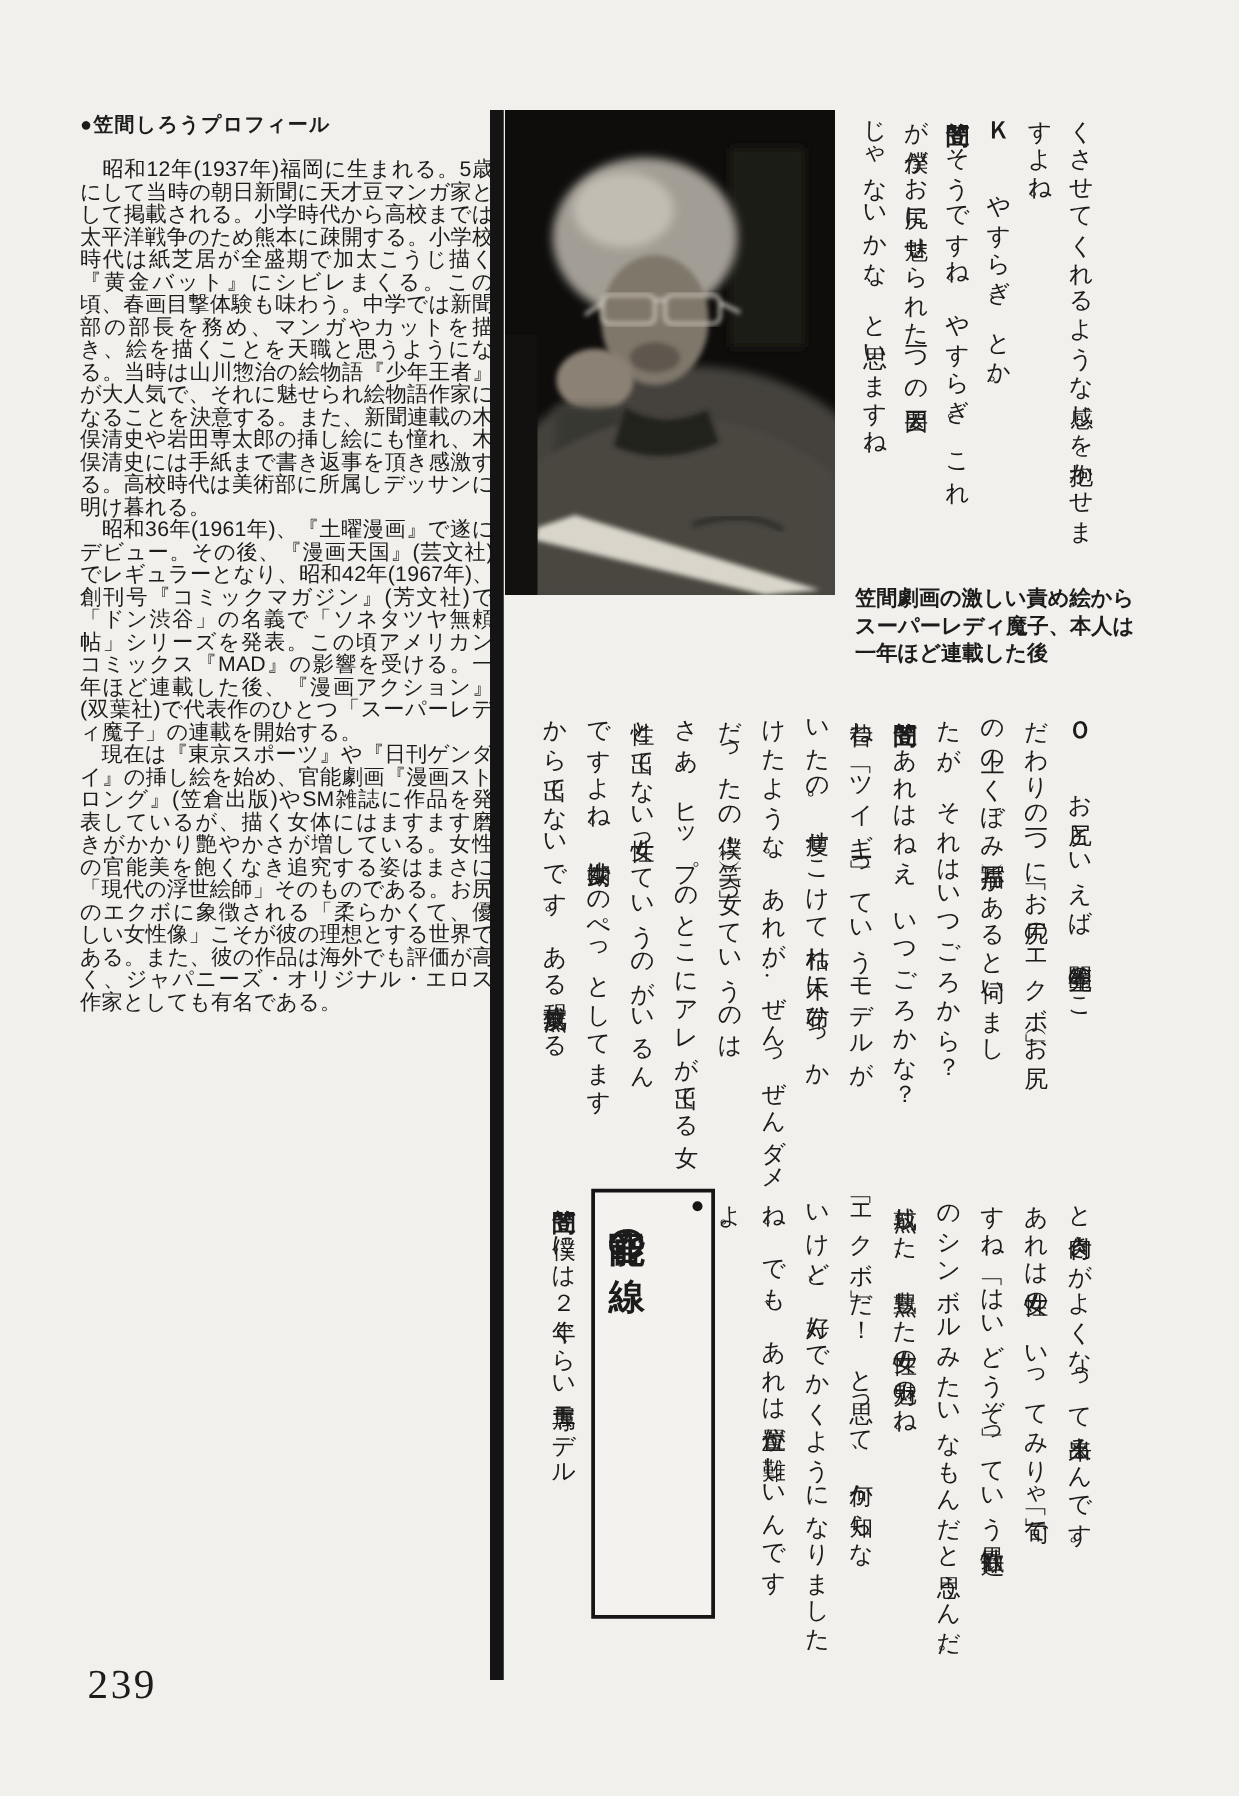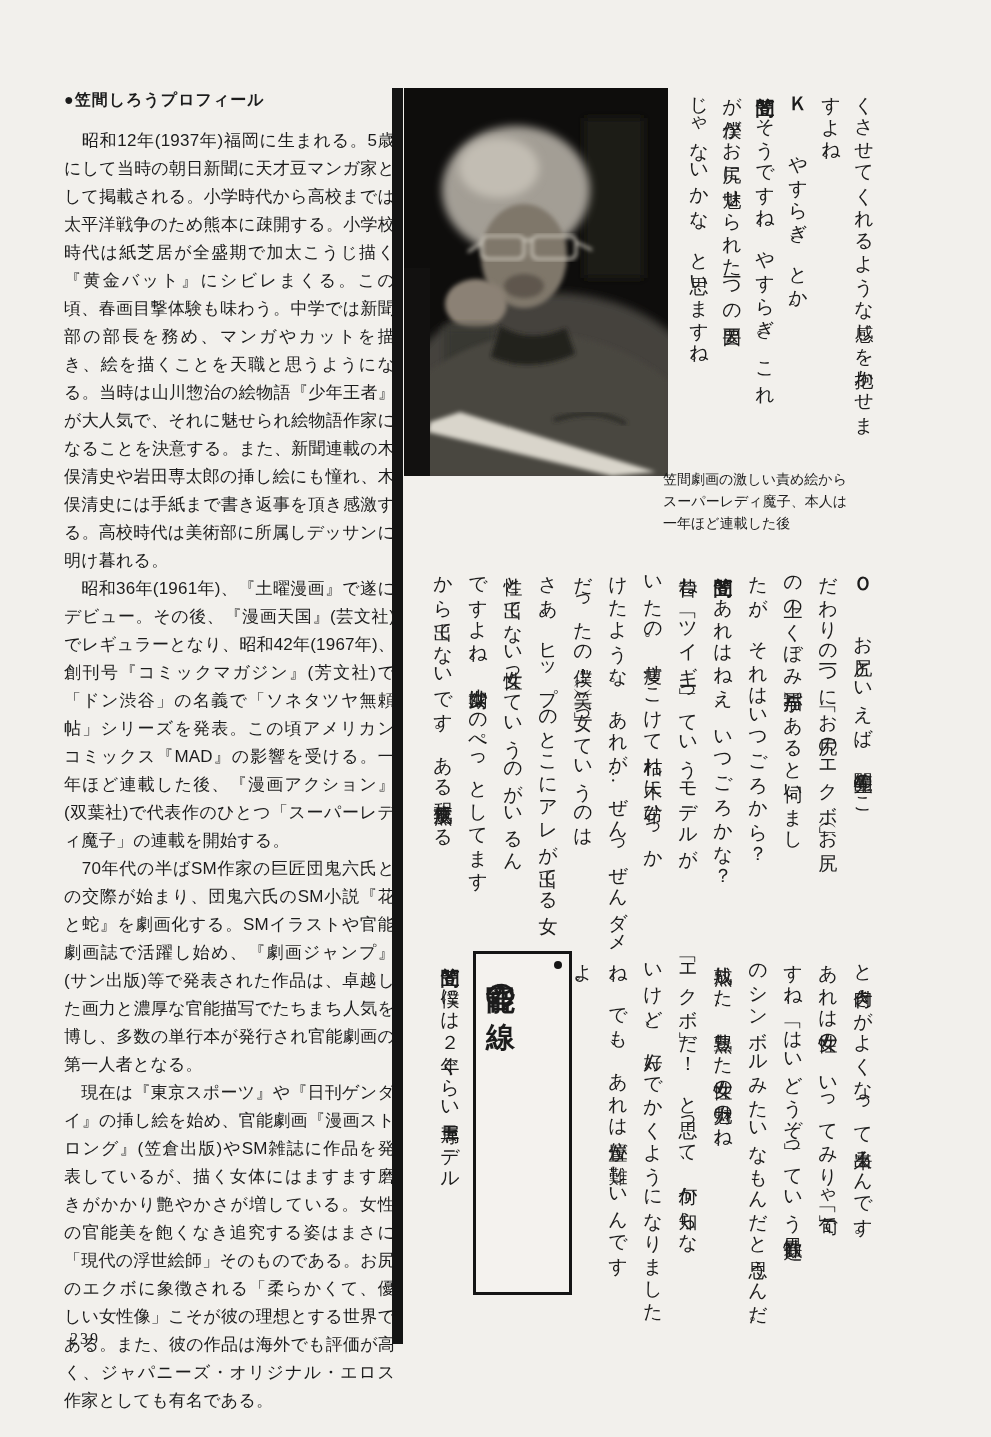--- a/index.html
+++ b/index.html
@@ -10,32 +10,32 @@
     overflow:hidden;
   }
   .abs{position:absolute;}
 
   
   .profile{left:64px;top:90px;width:331px;}
   .profile h2{
     margin:0 0 16px 0;font-size:16px;font-weight:bold;letter-spacing:1px;
   }
   .profile p{
-    margin:0;font-size:17px;line-height:28px;text-align:justify;
+    margin:0;font-size:17px;line-height:18px;text-align:justify;
     text-justify:inter-ideograph;letter-spacing:0.2px;
   }
 
   
   .rule{left:392px;top:88px;width:11px;height:1256px;background:#141414;}
 
   
   .photo{left:404px;top:88px;width:264px;height:388px;background:#0e0d0c;}
 
   
-  .caption{left:663px;top:468px;width:250px;font-size:14px;font-weight:normal;line-height:22px;}
+  .caption{left:684px;top:468px;width:250px;font-size:17px;font-weight:bold;line-height:22px;}
 
   
   .vtext{
     writing-mode:vertical-rl;text-orientation:mixed;
     font-family:"Liberation Serif",serif;font-size:19px;
     letter-spacing:1px;
   }
   .vtext .ln{white-space:nowrap;}
   .spk{font-weight:bold;font-family:"Liberation Sans",sans-serif;}
   .vtop{top:83px;right:110px;height:348px;line-height:33px;}
@@ -47,30 +47,29 @@
   .hbox{left:473px;top:951px;width:93px;height:338px;border:3px solid #151515;background:#f4f2ee;}
   .hbox .dot{position:absolute;top:7px;right:7px;width:8px;height:8px;border-radius:50%;background:#151515;}
   .hbox .htitle{
     position:absolute;left:5px;top:4px;
     writing-mode:vertical-rl;text-orientation:mixed;
     font-family:"Liberation Sans",sans-serif;font-weight:bold;
     font-size:29px;letter-spacing:3px;
   }
 
   
-  .pagenum{left:70px;top:1330px;font-family:"Liberation Serif",serif;font-size:16px;letter-spacing:2px;}
+  .pagenum{left:70px;top:1330px;font-family:"Liberation Serif",serif;font-size:33px;letter-spacing:2px;}
 </style>
 </head>
 <body>
 
 <div class="abs profile">
   <h2>●笠間しろうプロフィール</h2>
   <p>　昭和12年(1937年)福岡に生まれる。5歳にして当時の朝日新聞に天才豆マンガ家として掲載される。小学時代から高校までは太平洋戦争のため熊本に疎開する。小学校時代は紙芝居が全盛期で加太こうじ描く『黄金バット』にシビレまくる。この頃、春画目撃体験も味わう。中学では新聞部の部長を務め、マンガやカットを描き、絵を描くことを天職と思うようになる。当時は山川惣治の絵物語『少年王者』が大人気で、それに魅せられ絵物語作家になることを決意する。また、新聞連載の木俣清史や岩田専太郎の挿し絵にも憧れ、木俣清史には手紙まで書き返事を頂き感激する。高校時代は美術部に所属しデッサンに明け暮れる。</p>
   <p>　昭和36年(1961年)、『土曜漫画』で遂にデビュー。その後、『漫画天国』(芸文社)でレギュラーとなり、昭和42年(1967年)、創刊号『コミックマガジン』(芳文社)で「ドン渋谷」の名義で「ソネタツヤ無頼帖」シリーズを発表。この頃アメリカンコミックス『MAD』の影響を受ける。一年ほど連載した後、『漫画アクション』(双葉社)で代表作のひとつ「スーパーレディ魔子」の連載を開始する。</p>
-  <p>　70年代の半ばSM作家の巨匠団鬼六氏との交際が始まり、団鬼六氏のSM小説『花と蛇』を劇画化する。SMイラストや官能劇画誌で活躍し始め、『劇画ジャンプ』(サン出版)等で発表された作品は、卓越した画力と濃厚な官能描写でたちまち人気を博し、多数の単行本が発行され官能劇画の第一人者となる。</p>
   <p>　現在は『東京スポーツ』や『日刊ゲンダイ』の挿し絵を始め、官能劇画『漫画ストロング』(笠倉出版)やSM雑誌に作品を発表しているが、描く女体にはますます磨きがかかり艶やかさが増している。女性の官能美を飽くなき追究する姿はまさに「現代の浮世絵師」そのものである。お尻のエクボに象徴される「柔らかくて、優しい女性像」こそが彼の理想とする世界である。また、彼の作品は海外でも評価が高く、ジャパニーズ・オリジナル・エロス作家としても有名である。</p>
 </div>
 
 <div class="abs rule"></div>
 
 <div class="abs photo">
   <svg width="264" height="388" viewBox="0 0 264 388">
     <defs>
       <filter id="blur1">
           <feGaussianBlur stdDeviation="4"></feGaussianBlur>

